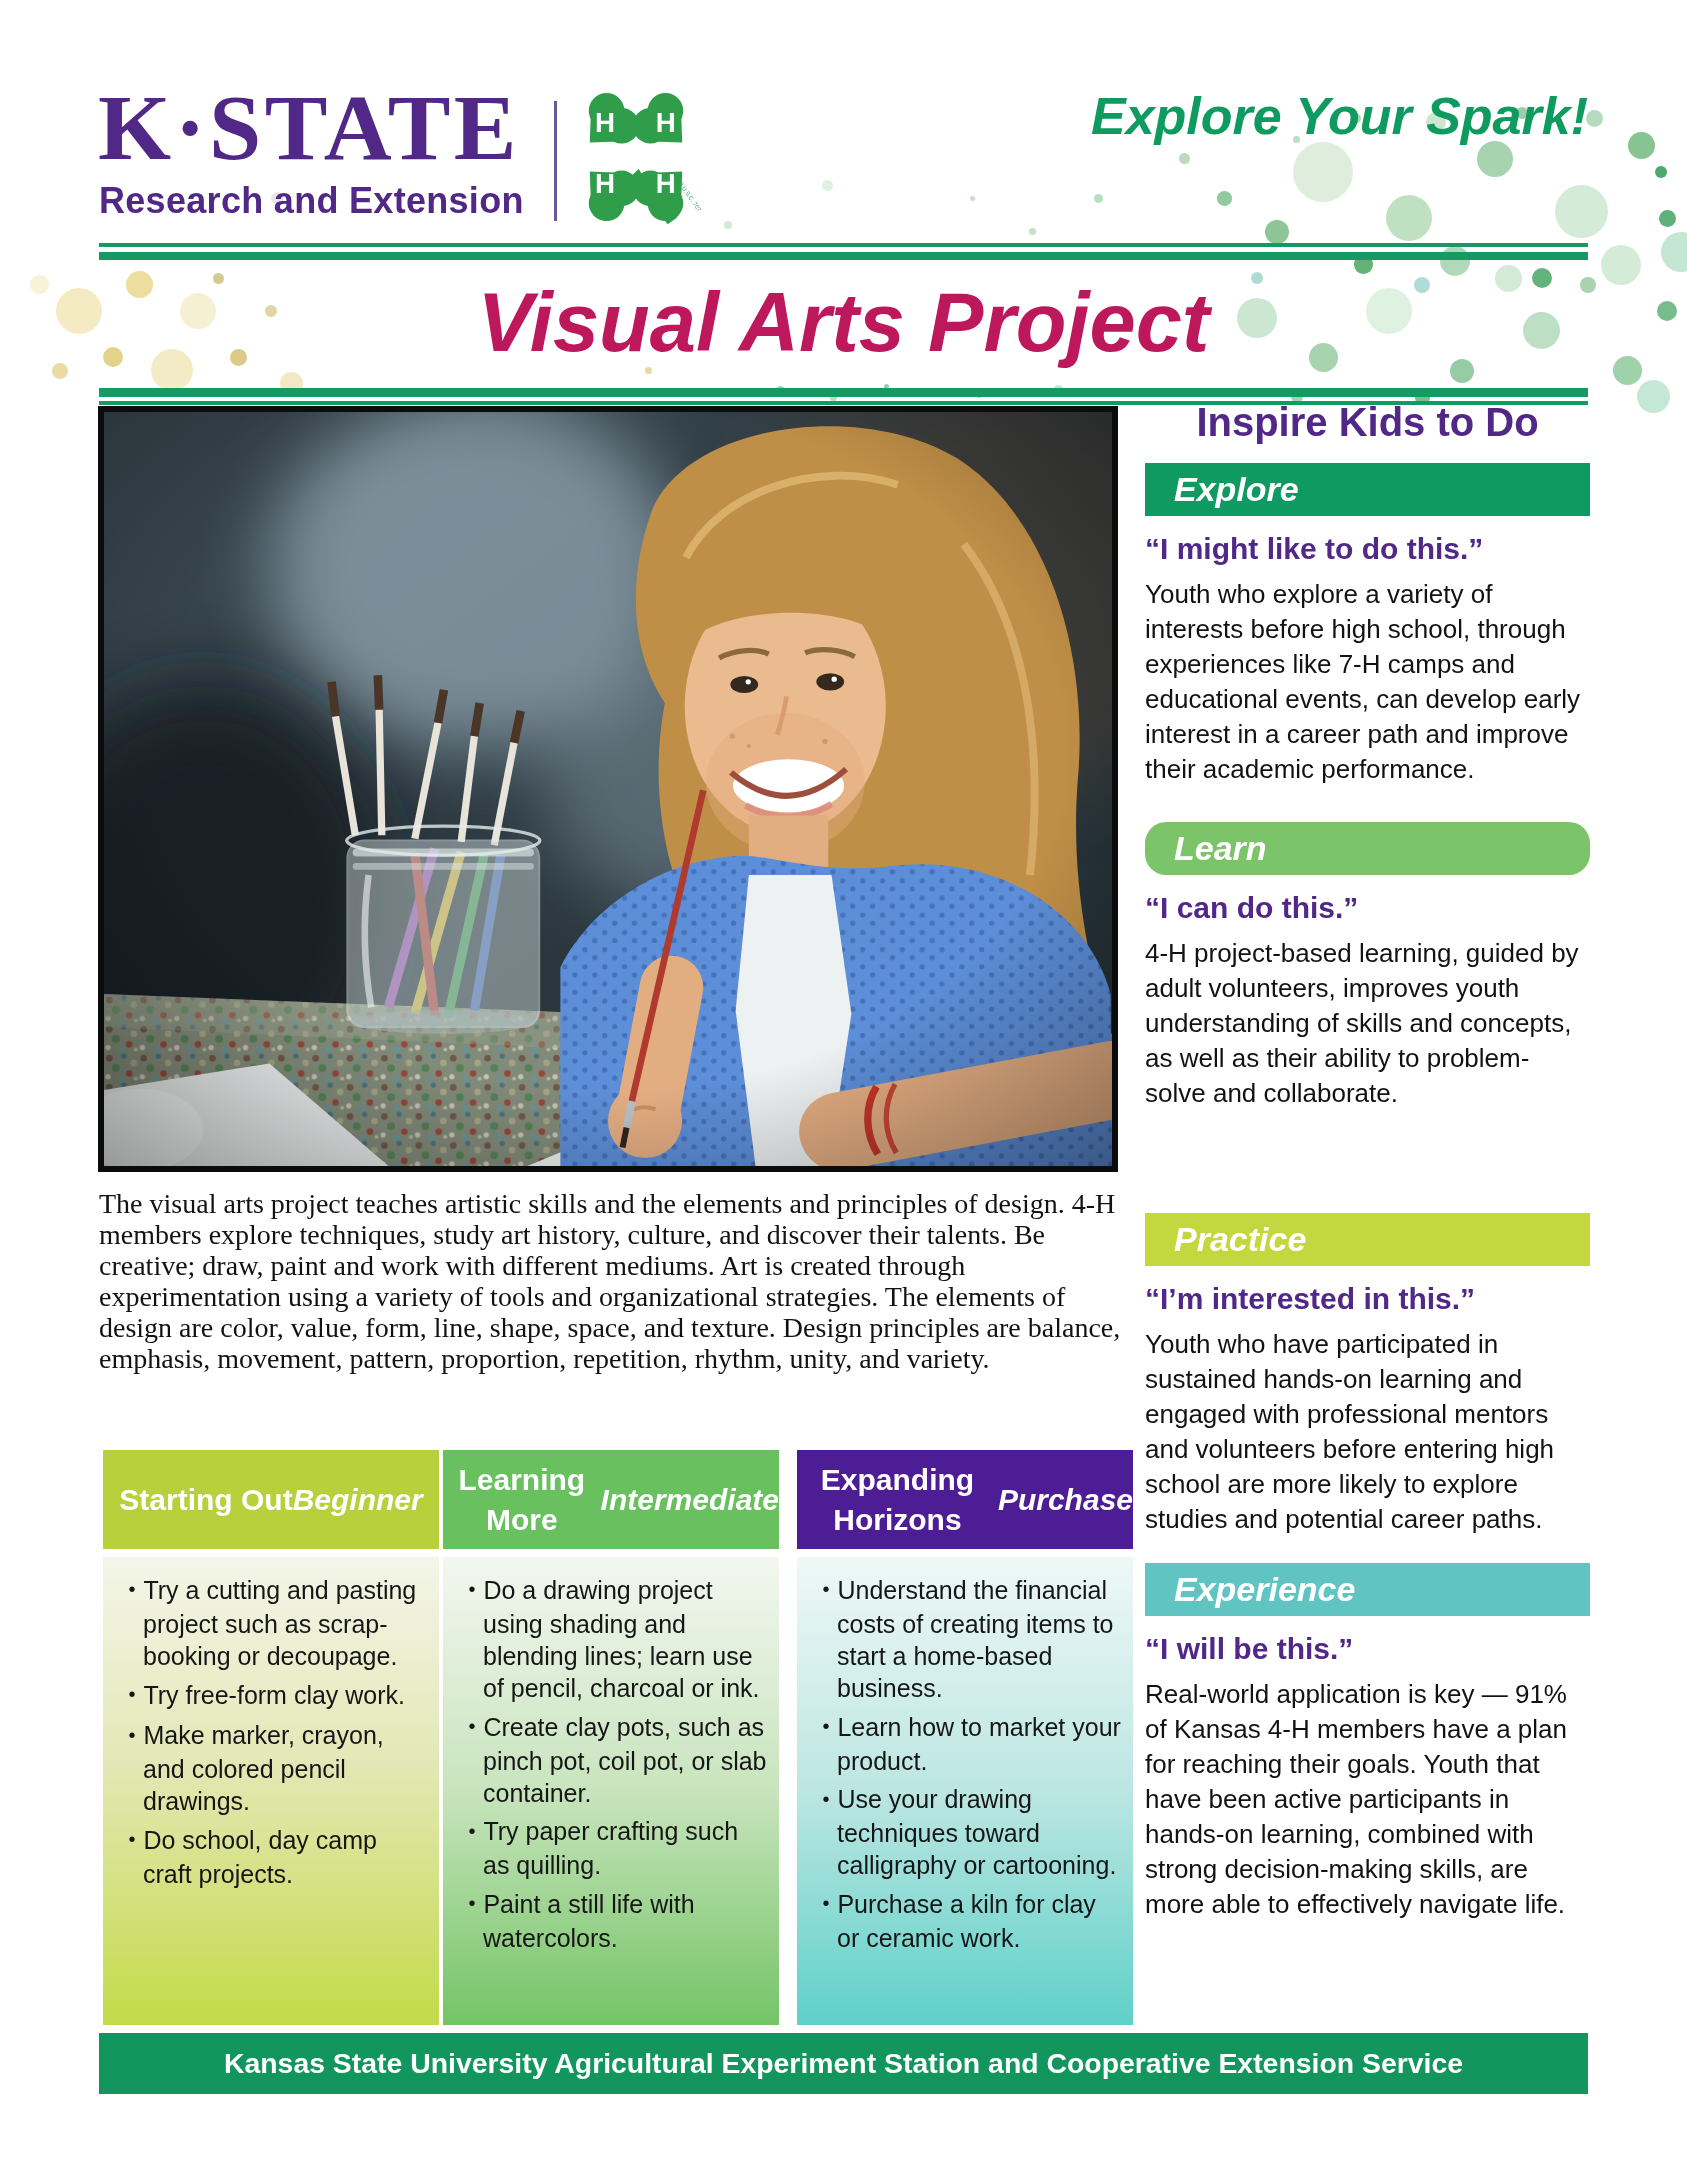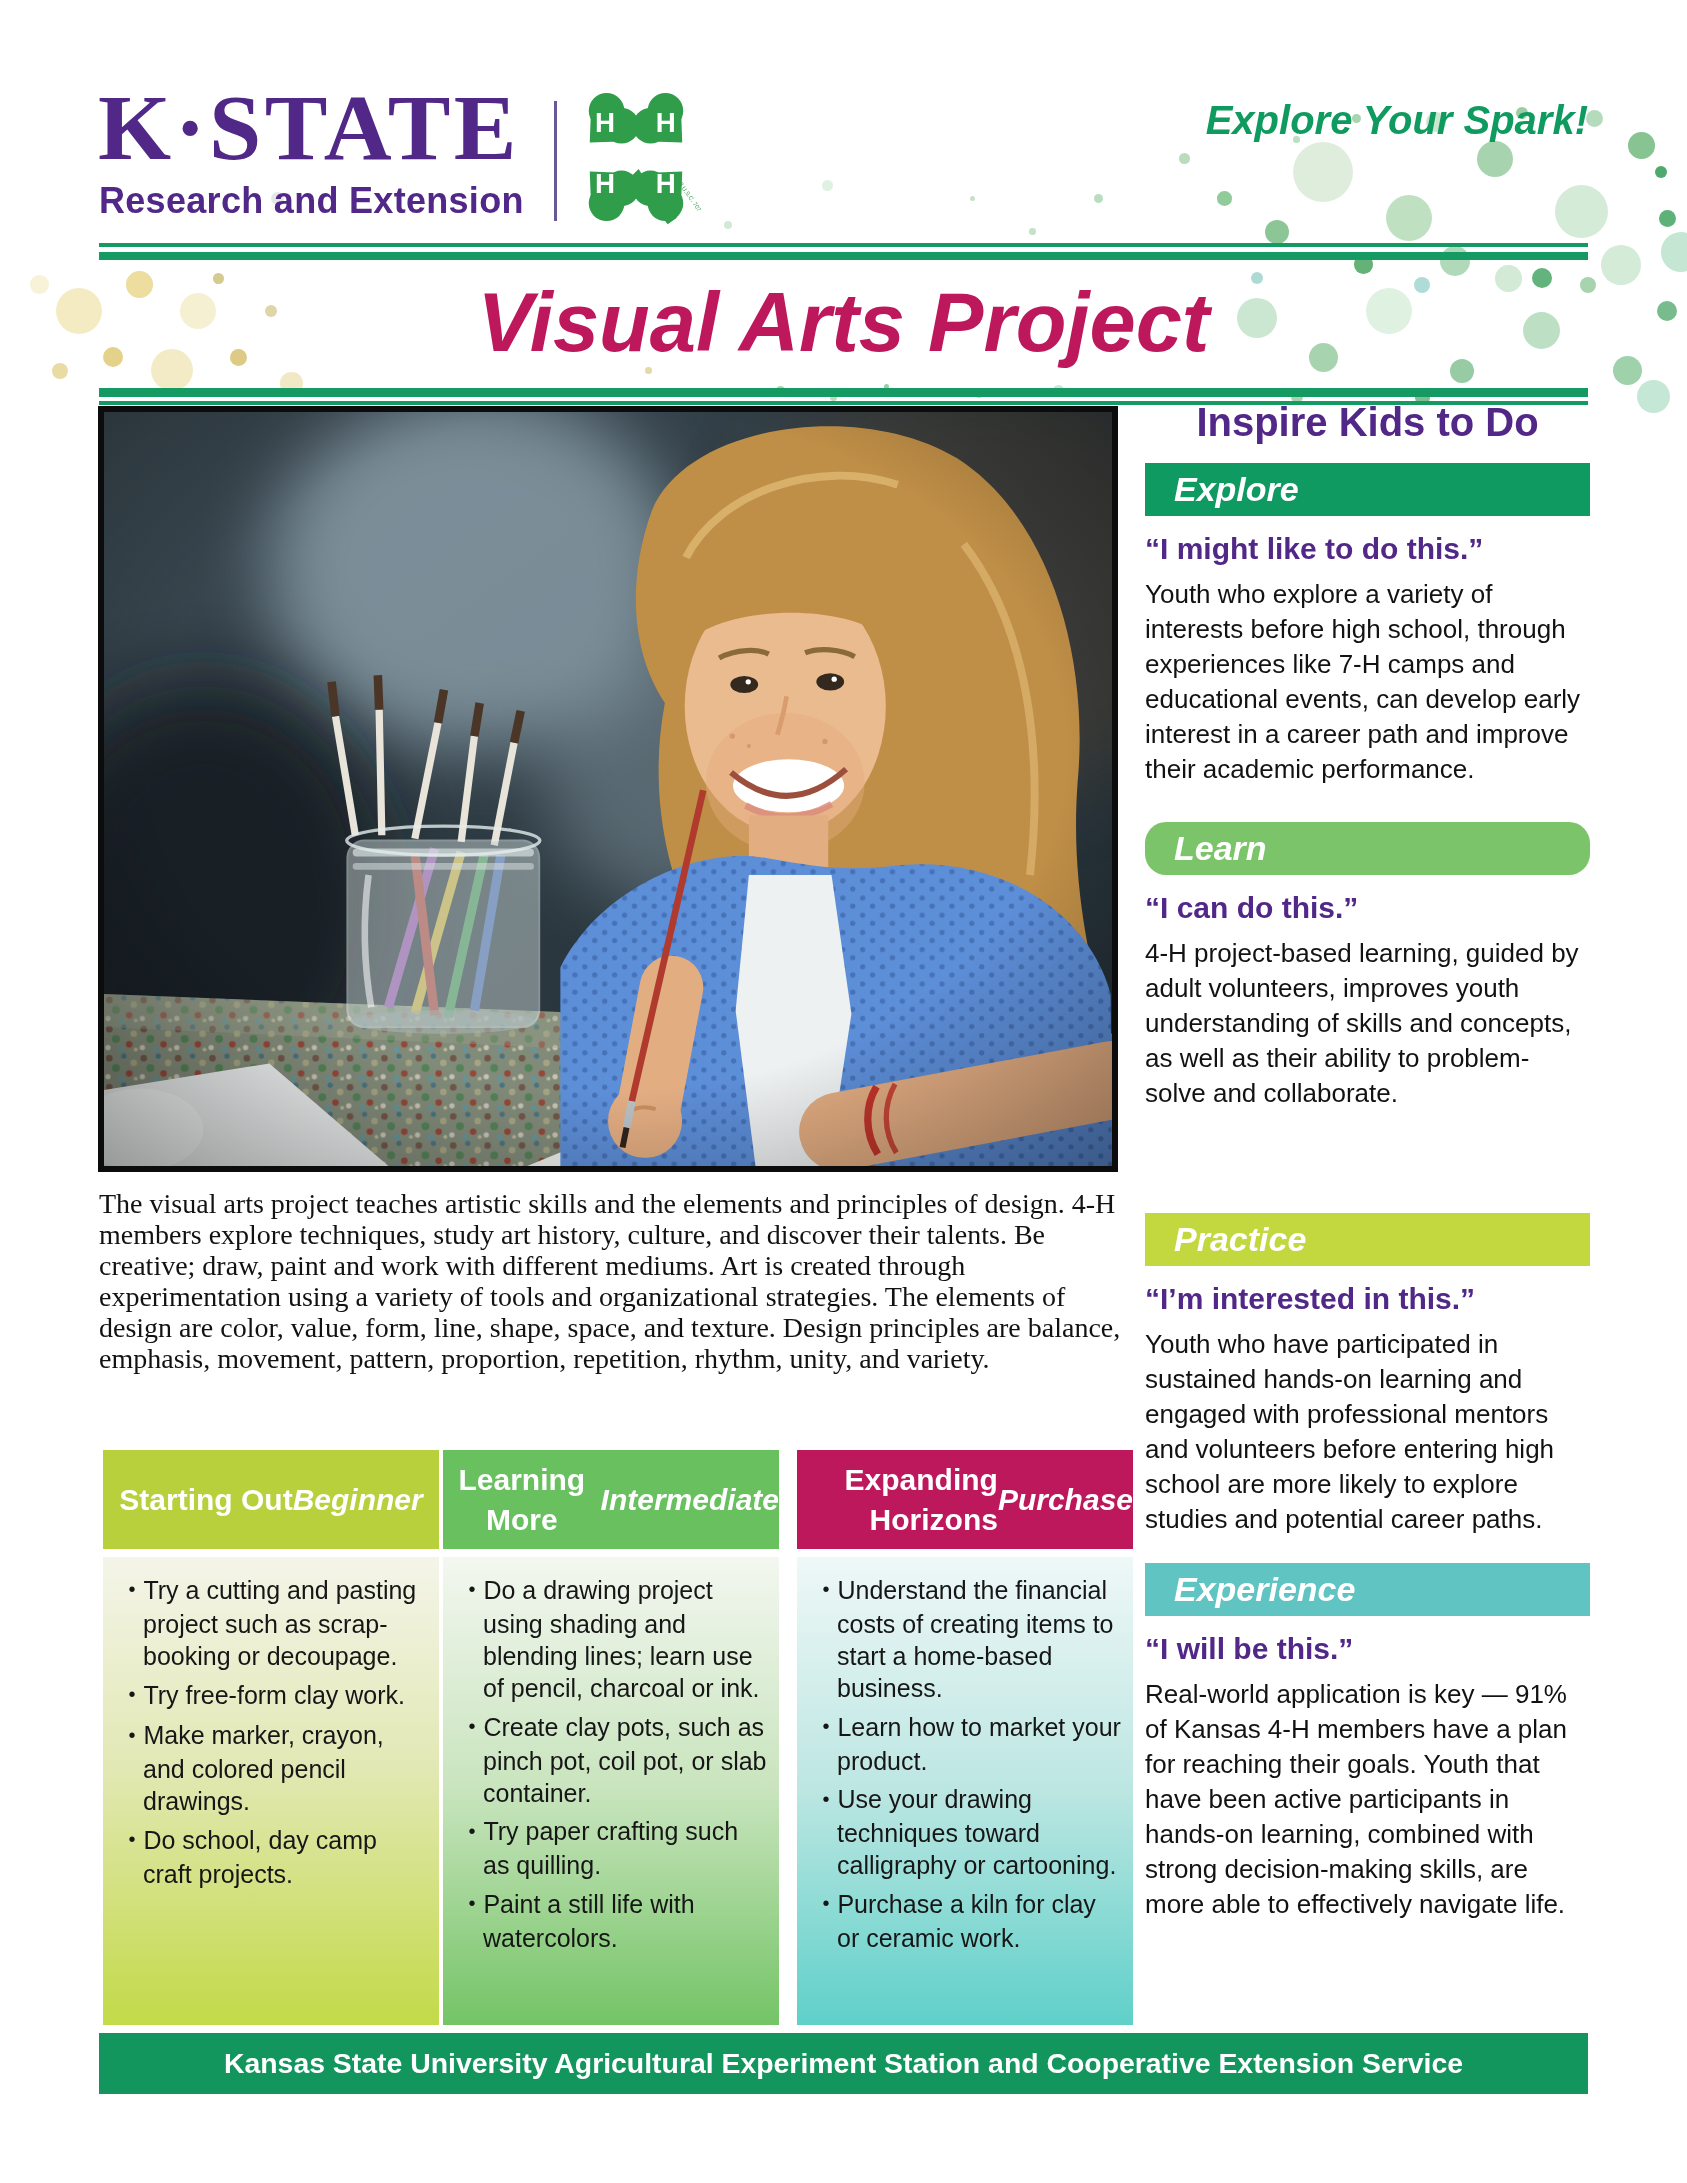--- a/index.html
+++ b/index.html
@@ -13,22 +13,22 @@
   #brand-word{
     left:98px;top:78px;color:#512888;font-family:"Liberation Serif",serif;
     font-weight:bold;font-size:94px;letter-spacing:3.3px;line-height:99px;white-space:nowrap;
   }
   #brand-sub{
     left:99px;top:180px;color:#512888;font-weight:bold;font-size:36px;letter-spacing:0.3px;white-space:nowrap;
   }
   #brand-divider{left:554px;top:101px;width:2.6px;height:120px;background:#6a5795;}
   #clover{left:570px;top:91px;}
   #tagline{
-    left:926px;top:98px;width:662px;text-align:right;color:#0f9a60;
-    font-size:40px;font-weight:bold;font-style:italic;white-space:nowrap;
+    left:926px;top:86px;width:662px;text-align:right;color:#0f9a60;
+    font-size:52px;font-weight:bold;font-style:italic;white-space:nowrap;
   }
 
   
   .rule{left:99px;width:1489px;}
   .rule .thin{height:4px;background:#149a62;}
   .rule .thick{height:8.6px;background:#149a62;}
   .rule .gap{height:4.6px;}
   #rule-top{top:243px;}
   #rule-bottom{top:388px;}
 
@@ -354,21 +354,21 @@
     <ul>
       <li>Do a drawing project using shading and blending lines; learn use of pencil, charcoal or ink.</li>
       <li>Create clay pots, such as pinch pot, coil pot, or slab container.</li>
       <li>Try paper crafting such as quilling.</li>
       <li>Paint a still life with watercolors.</li>
     </ul>
   </div>
 </div>
 
 <div class="abs col" id="col-2">
-  <div class="col-header" style="background: #be185d; text-align: right;">
+  <div class="col-header" style="background: #4c1d95;">
     <div>Expanding Horizons</div>
     <div class="col-level">Purchase</div>
   </div>
   <div class="col-body">
     <ul>
       <li>Understand the financial costs of creating items to start a home-based business.</li>
       <li>Learn how to market your product.</li>
       <li>Use your drawing techniques toward calligraphy or cartooning.</li>
       <li>Purchase a kiln for clay or ceramic work.</li>
     </ul>

